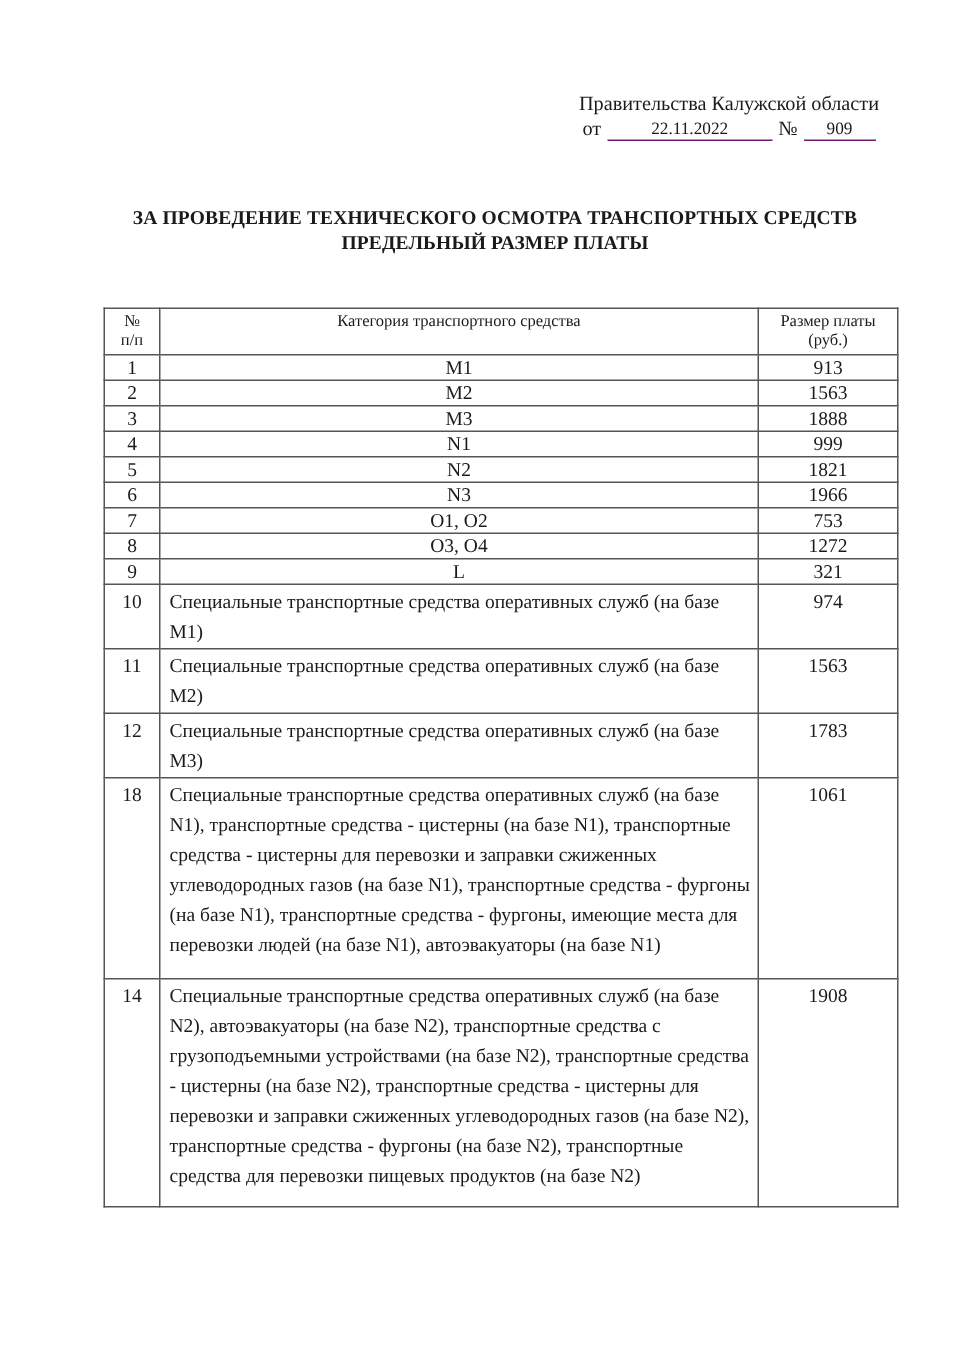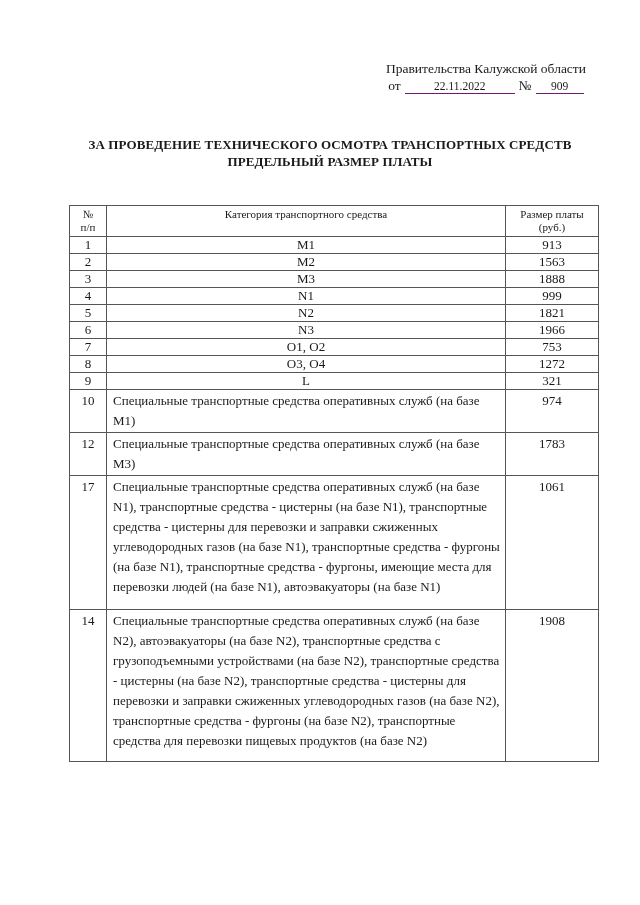--- a/index.html
+++ b/index.html
@@ -123,26 +123,31 @@
         <td class="num">9</td>
         <td class="cat">L</td>
         <td class="val">321</td>
       </tr>
     <tr class="long r2">
         <td class="num">10</td>
         <td class="cat">Специальные транспортные средства оперативных служб (на базе M1)</td>
         <td class="val">974</td>
       </tr>
     <tr class="long r2">
+        <td class="num">11</td>
+        <td class="cat">Специальные транспортные средства оперативных служб (на базе M2)</td>
+        <td class="val">1563</td>
+      </tr>
+    <tr class="long r2">
         <td class="num">12</td>
         <td class="cat">Специальные транспортные средства оперативных служб (на базе M3)</td>
         <td class="val">1783</td>
       </tr>
     <tr class="long r13">
-        <td class="num">17</td>
+        <td class="num">18</td>
         <td class="cat">Специальные транспортные средства оперативных служб (на базе N1), транспортные средства - цистерны (на базе N1), транспортные средства - цистерны для перевозки и заправки сжиженных углеводородных газов (на базе N1), транспортные средства - фургоны (на базе N1), транспортные средства - фургоны, имеющие места для перевозки людей (на базе N1), автоэвакуаторы (на базе N1)</td>
         <td class="val">1061</td>
       </tr>
     <tr class="long r14">
         <td class="num">14</td>
         <td class="cat">Специальные транспортные средства оперативных служб (на базе N2), автоэвакуаторы (на базе N2), транспортные средства с грузоподъемными устройствами (на базе N2), транспортные средства - цистерны (на базе N2), транспортные средства - цистерны для перевозки и заправки сжиженных углеводородных газов (на базе N2), транспортные средства - фургоны (на базе N2), транспортные средства для перевозки пищевых продуктов (на базе N2)</td>
         <td class="val">1908</td>
       </tr>
   </tbody>
 </table>

